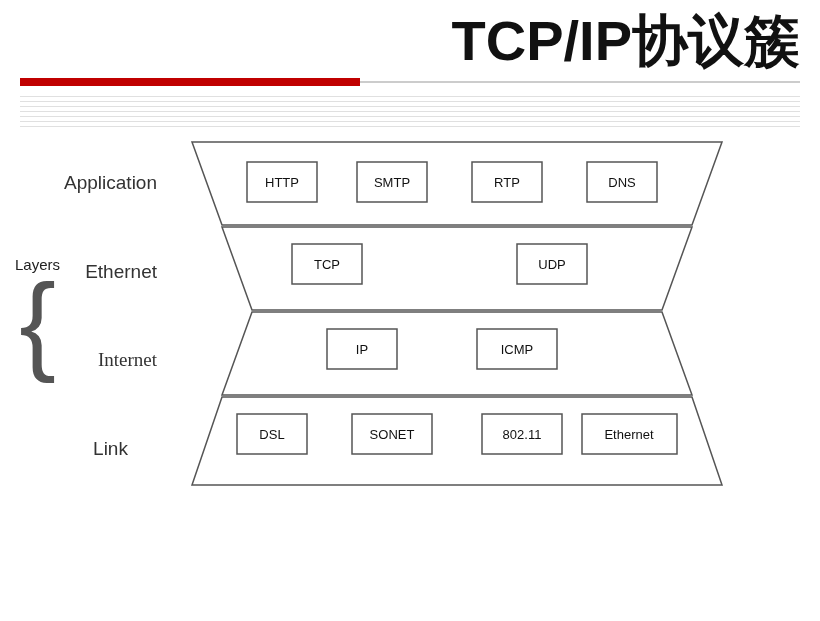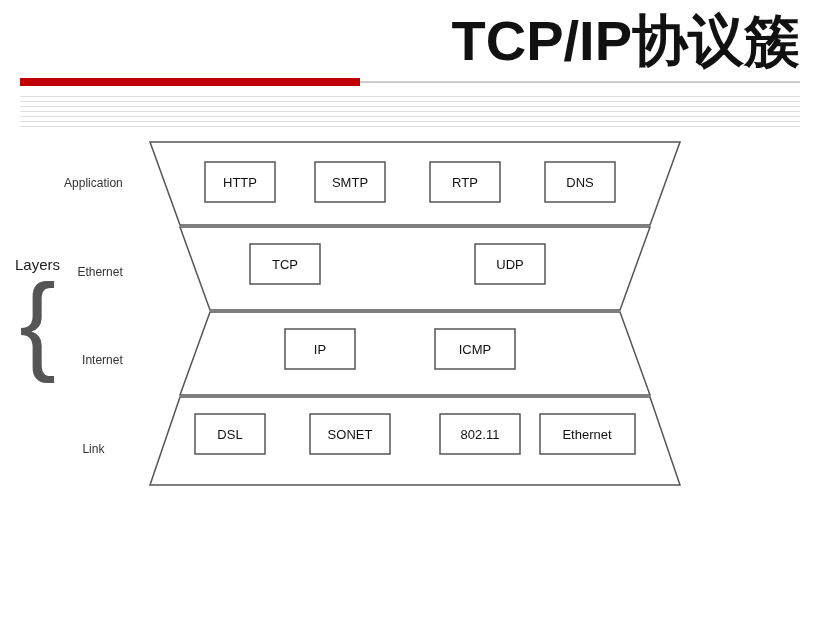--- a/index.html
+++ b/index.html
@@ -84,24 +84,24 @@
 <div class="lines-bg"></div>
 
 <div class="main-content">
   <div style="display:flex; align-items:center; padding-left:15px; width:820px;">
 
     <div style="display:flex; flex-direction:column; align-items:center; margin-right:4px;">
       <span style="font-size:15px; color:#222; margin-bottom:2px;">Layers</span>
       <span style="font-size:110px; color:#555; font-weight:100; line-height:1; margin-top:-8px;">{</span>
     </div>
 
-    <div style="display:flex; flex-direction:column; font-size:12px; color:#333; margin-right:2px; height:355px; justify-content:space-around;">
+    <div style="display:flex; flex-direction:column; font-size:19px; color:#333; margin-right:10px; height:355px; justify-content:space-around;">
       <div style="text-align:right;">Application</div>
       <div style="text-align:right;">Ethernet</div>
-      <div style="text-align:right;">Internet</div>
+      <div style="text-align:right;font-family:Liberation Serif, serif;">Internet</div>
       <div style="text-align:center;">Link</div>
     </div>
 
     <div style="flex:1; position:relative;">
       <svg viewBox="0 0 570 355" width="580" height="355" xmlns="http://www.w3.org/2000/svg">
 
         <path d="M 20,5 L 550,5 L 520,88 L 50,88 Z" fill="white" stroke="#555" stroke-width="1.5"></path>
 
         <path d="M 50,90 L 520,90 L 490,173 L 80,173 Z" fill="white" stroke="#555" stroke-width="1.5"></path>
 

